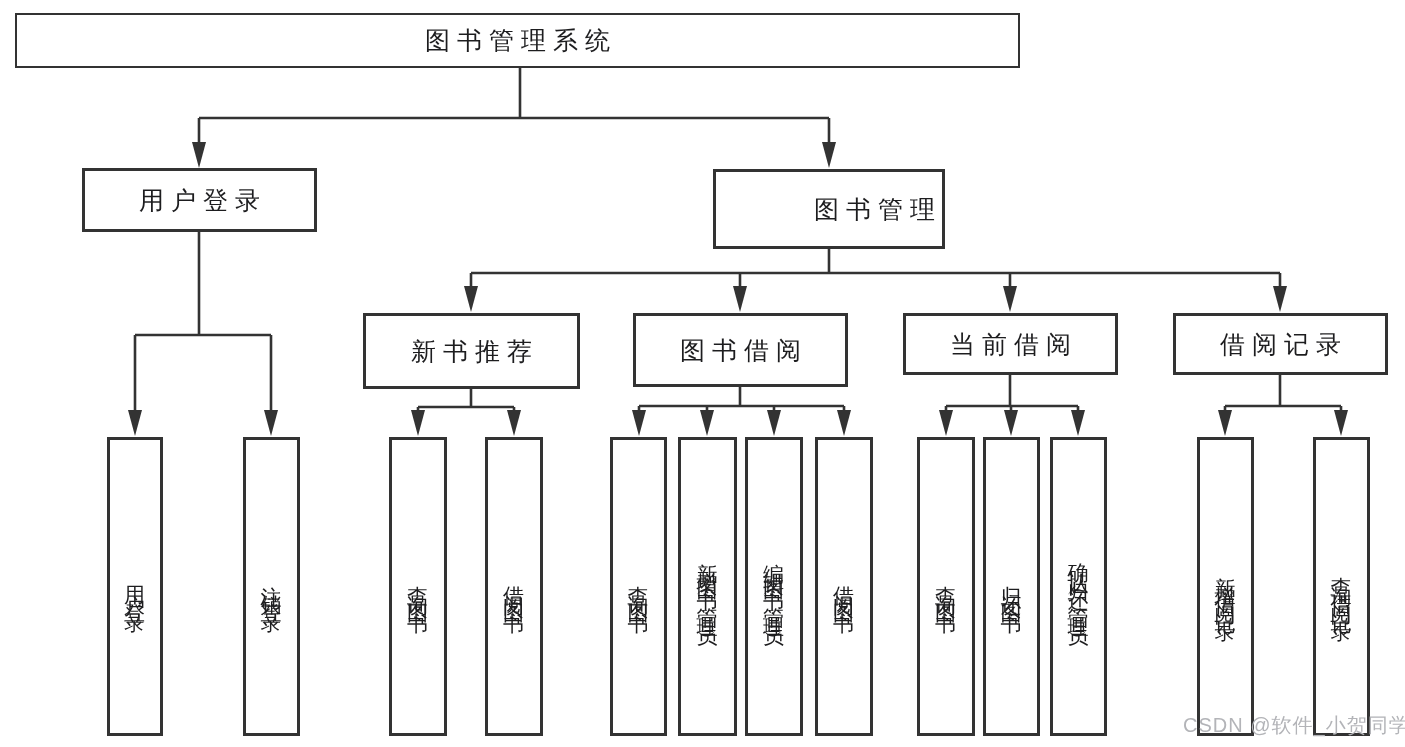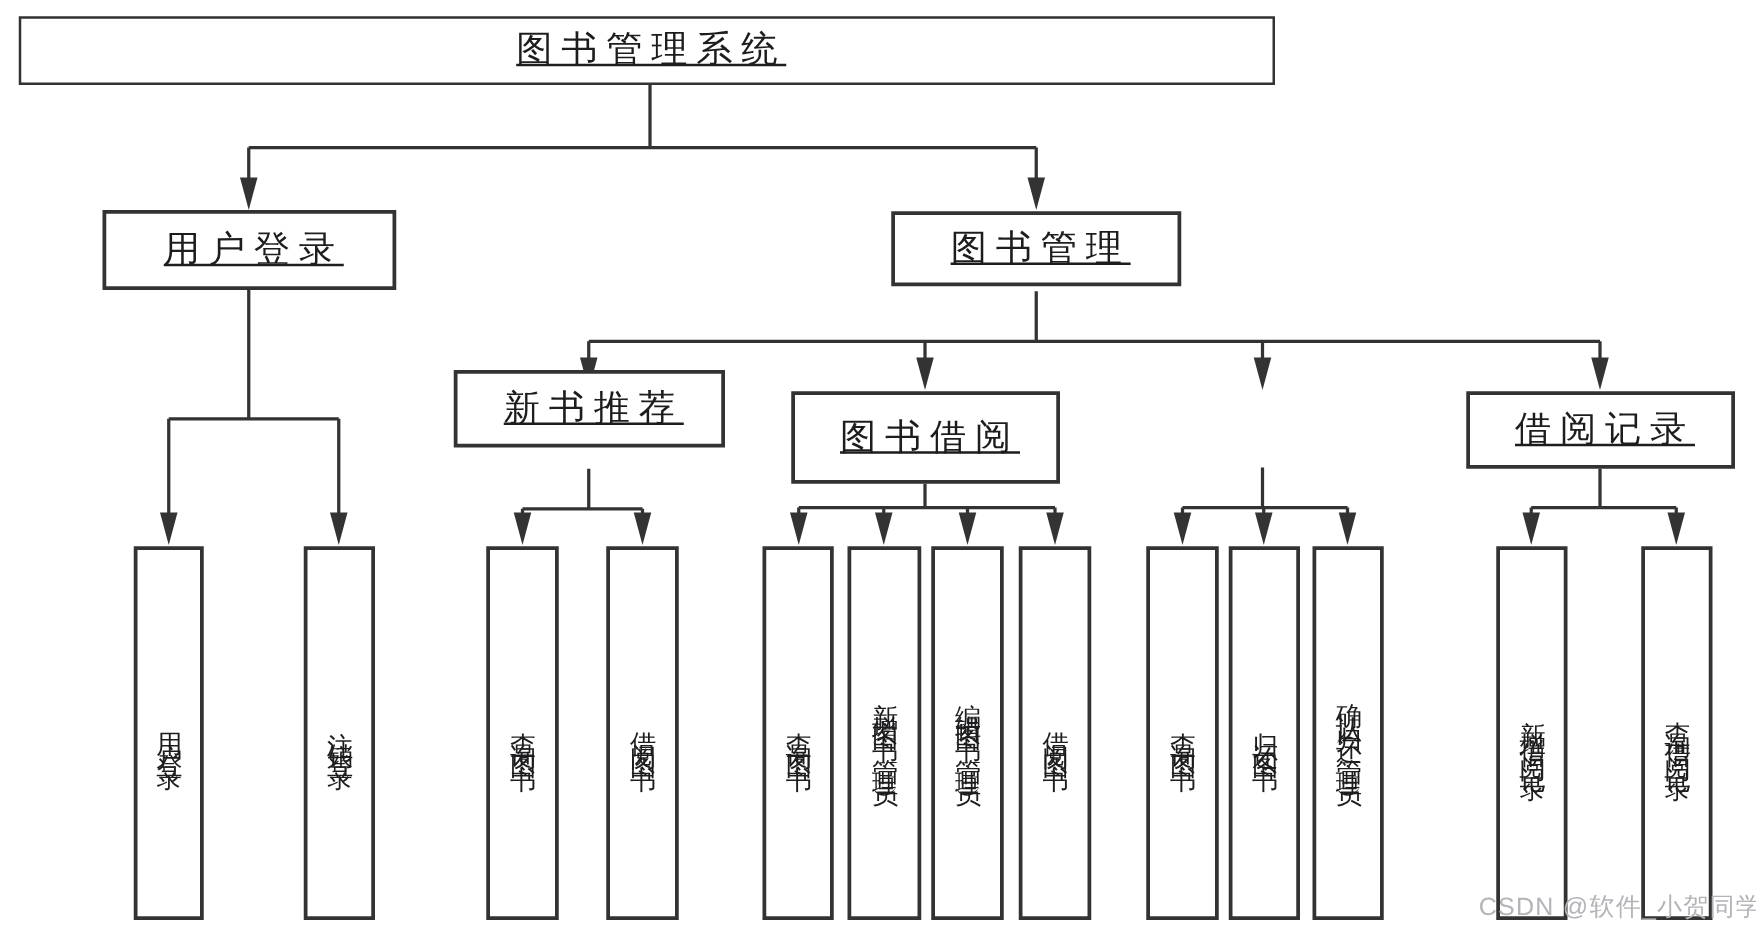--- a/index.html
+++ b/index.html
@@ -15,22 +15,22 @@
   #wires polygon{fill:var(--line-color,#333);stroke:none;}
   .node{
     position:absolute;box-sizing:border-box;
     border:3px solid var(--line-color,#333);
     background:#fff;z-index:2;
     display:flex;align-items:center;justify-content:center;
     color:var(--text-color,#1d1d1f);
   }
   .node.root{border-width:2px;}
   .hlabel{
-    font-size:29px;letter-spacing:7px;padding-left:7px;
-    white-space:nowrap;line-height:1;text-decoration:underline;
+    font-size:25px;letter-spacing:7px;padding-left:7px;
+    white-space:nowrap;line-height:1;
   }
   .vtext{
     writing-mode:vertical-rl;text-orientation:mixed;
     font-size:21px;letter-spacing:9px;line-height:1;
     white-space:nowrap;
   }
   .watermark{
     position:absolute;left:1183px;top:712px;z-index:3;
     font-size:20px;color:var(--watermark-color,#b3b4b8);
     letter-spacing:1px;white-space:nowrap;
@@ -78,29 +78,32 @@
     <polygon points="1334,410 1348,410 1341,436"></polygon>
   </svg>
 
   <div class="node root" style="left:15px;top:13px;width:1005px;height:55px;">
     <span class="hlabel">图书管理系统</span>
   </div>
 
   <div class="node" style="left:82px;top:168px;width:235px;height:64px;">
     <span class="hlabel">用户登录</span>
   </div>
-  <div class="node" style="left:713px;top:169px;width:232px;height:60px;">
+  <div class="node" style="left:713px;top:169px;width:232px;height:80px;justify-content:flex-end;">
     <span class="hlabel">图书管理</span>
   </div>
 
-  <div class="node" style="left:363px;top:296px;width:217px;height:62px;justify-content:center;">
+  <div class="node" style="left:363px;top:313px;width:217px;height:76px;justify-content:center;">
     <span class="hlabel">新书推荐</span>
   </div>
   <div class="node" style="left:633px;top:313px;width:215px;height:74px;">
     <span class="hlabel">图书借阅</span>
+  </div>
+  <div class="node" style="left:903px;top:313px;width:215px;height:62px;">
+    <span class="hlabel">当前借阅</span>
   </div>
   <div class="node" style="left:1173px;top:313px;width:215px;height:62px;">
     <span class="hlabel">借阅记录</span>
   </div>
 
   <div class="node" style="left:107px;top:437px;width:56px;height:299px;">
     <span class="vtext">用户登录</span>
   </div>
   <div class="node" style="left:243px;top:437px;width:57px;height:299px;">
     <span class="vtext">注销登录</span>

